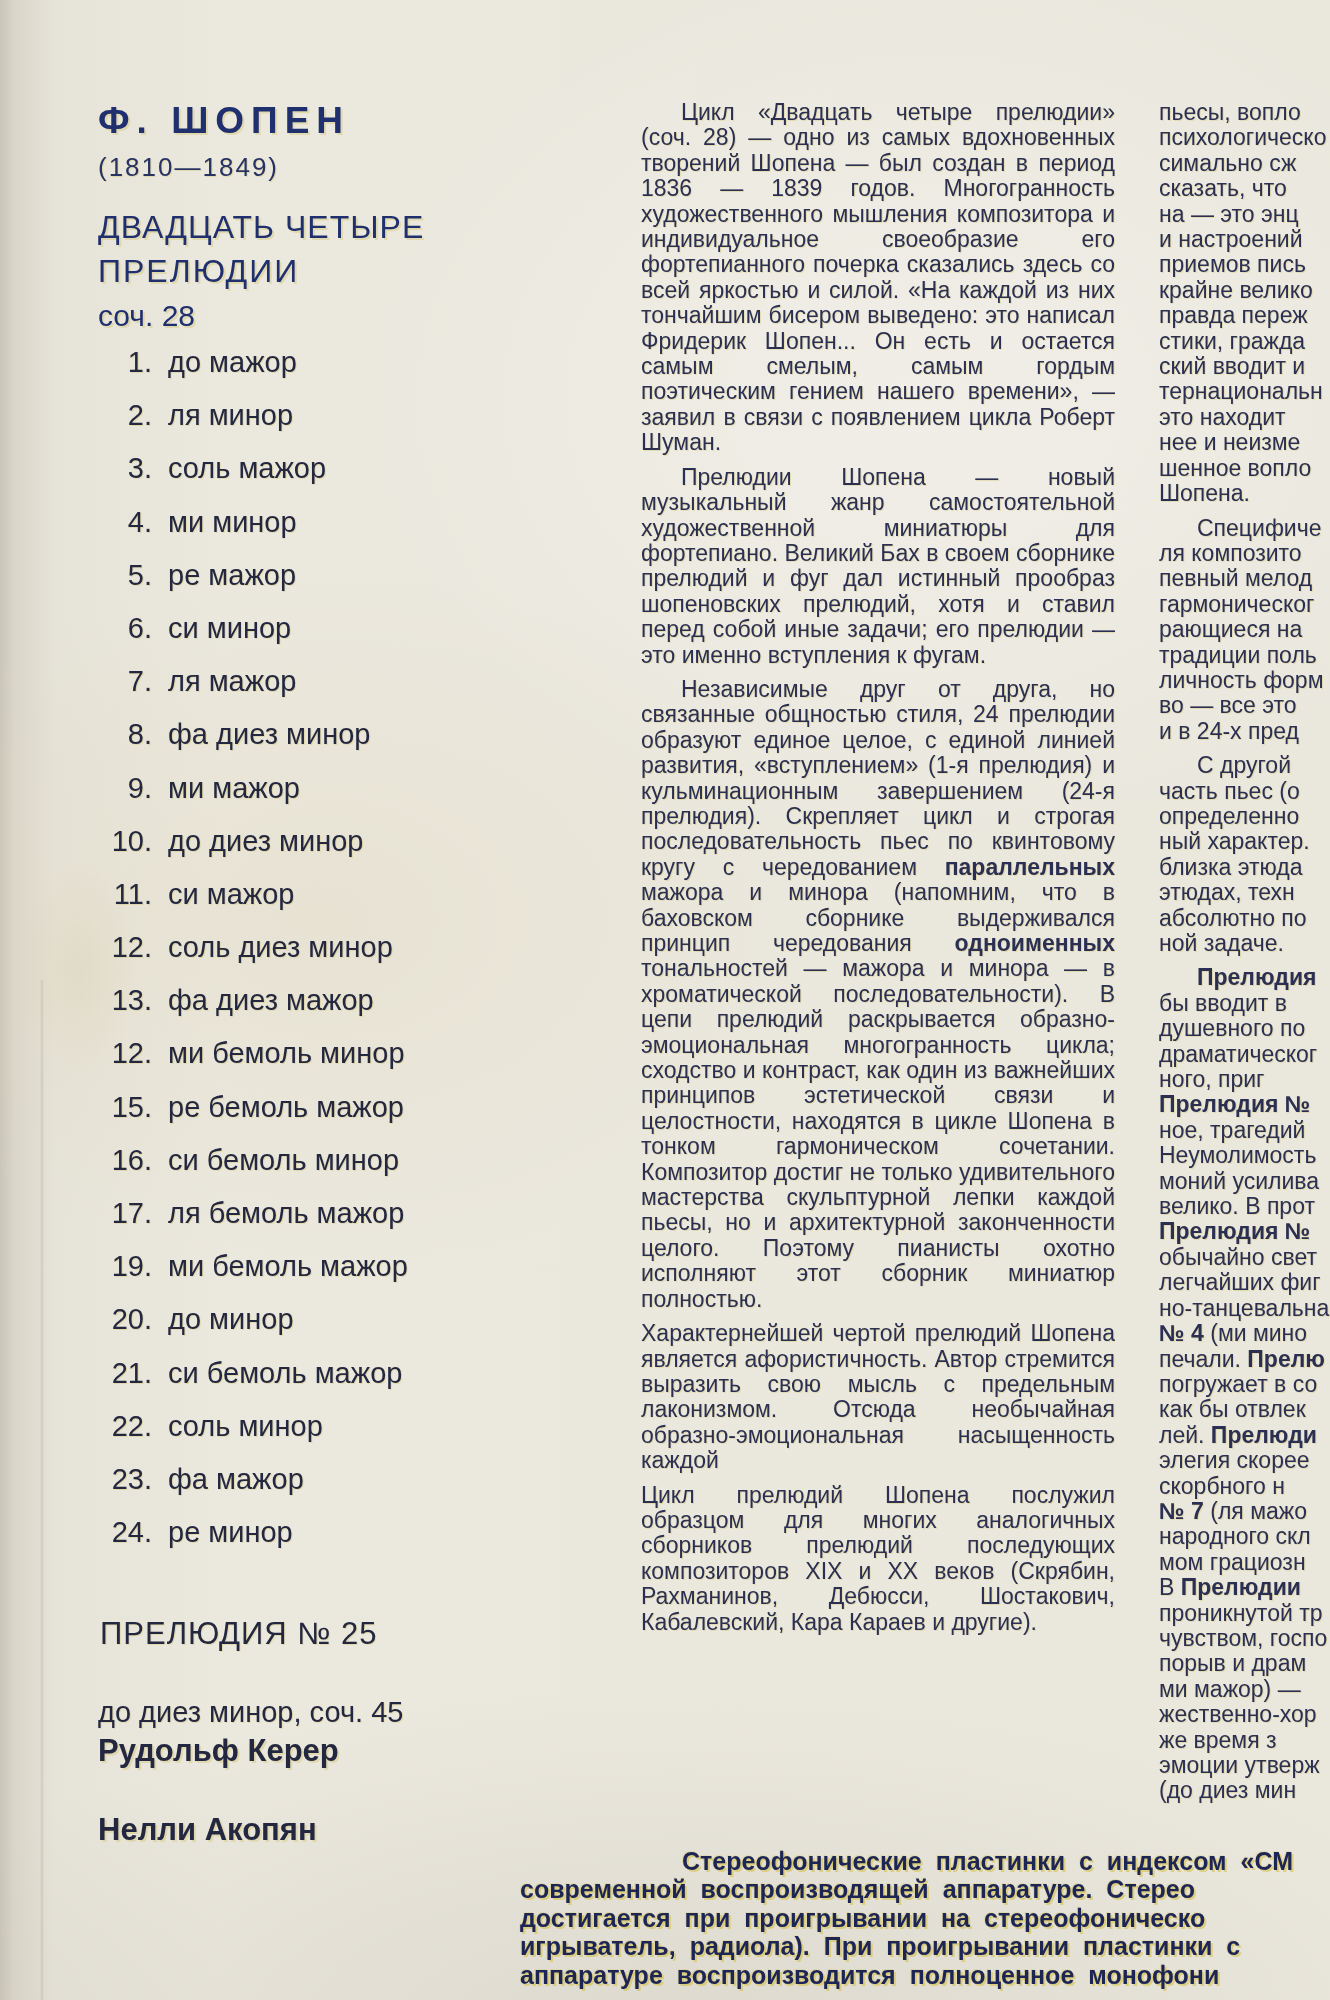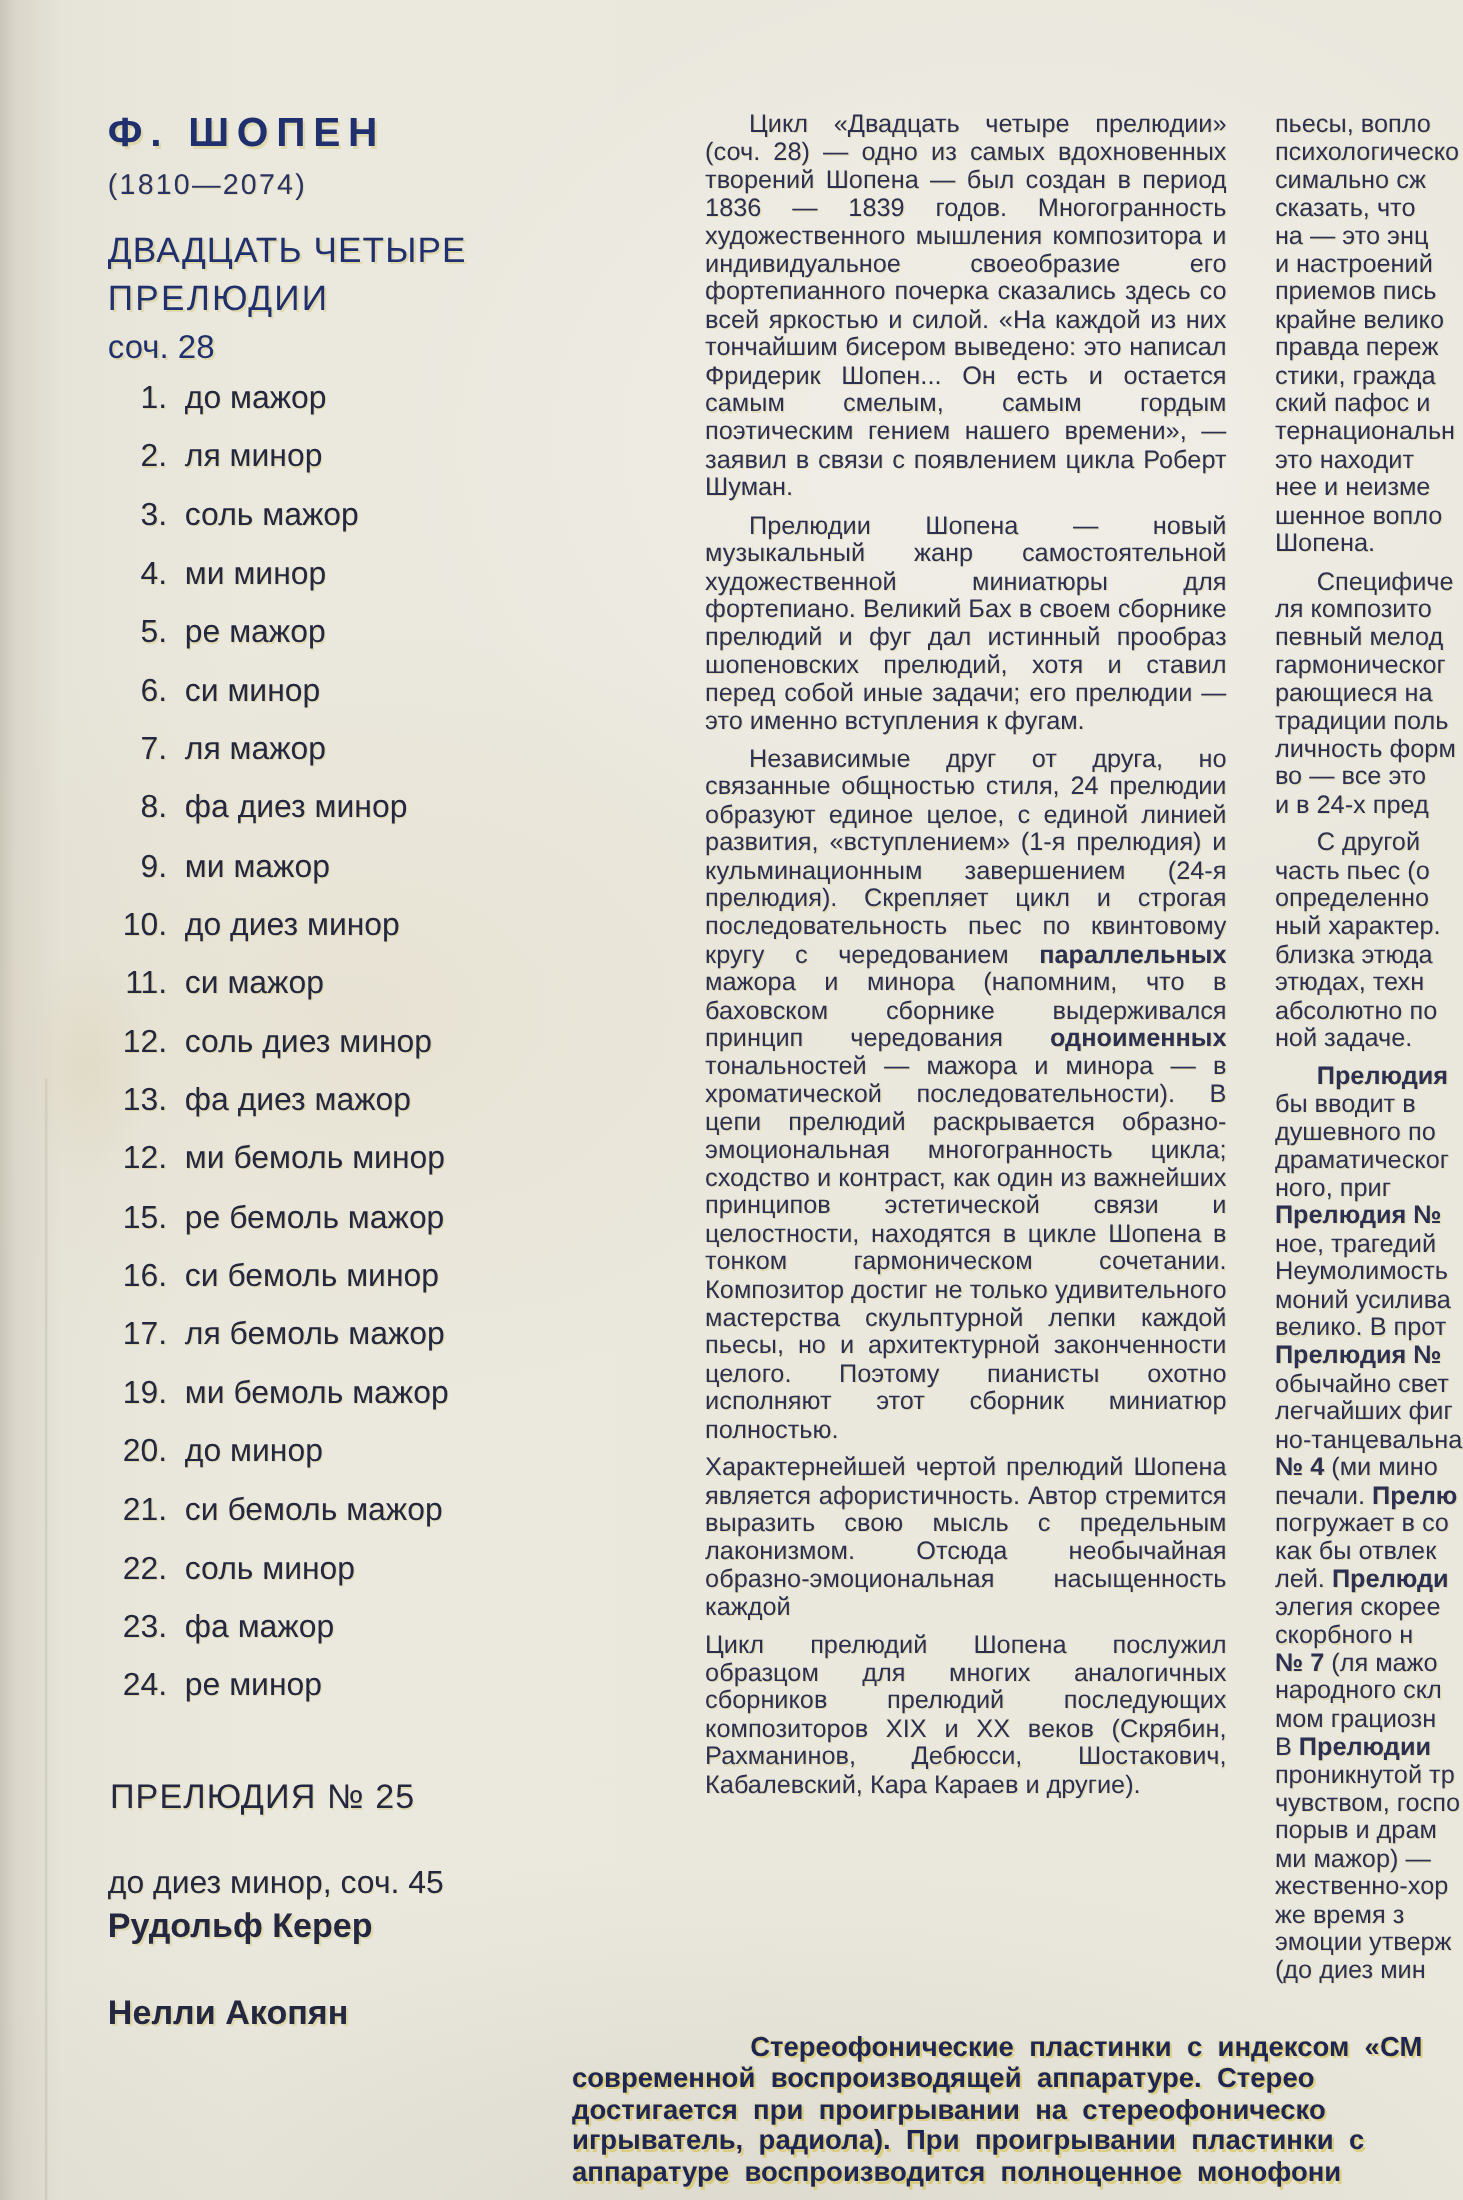--- a/index.html
+++ b/index.html
@@ -76,21 +76,21 @@
 </style>
 </head>
 <body>
 
 <div class="sleeve">
   <div class="crease"></div>
   <div class="smudge"></div>
 
   <div class="left-head">
     <div class="composer">Ф. ШОПЕН</div>
-    <div class="years">(1810—2074)</div>
+    <div class="years">(1810—1849)</div>
     <div class="t1">ДВАДЦАТЬ ЧЕТЫРЕ</div>
     <div class="t2">ПРЕЛЮДИИ</div>
     <div class="opus">соч. 28</div>
   </div>
 
   <div class="plist" id="prelude-list">
     <div class="pitem"><span class="pnum">1.</span><span class="pkey">до мажор</span></div>
 
     <div class="pitem"><span class="pnum">2.</span><span class="pkey">ля минор</span></div>
 
@@ -154,21 +154,21 @@
       <div class="rline"><span>пьесы, вопло</span></div>
       <div class="rline"><span>психологическо</span></div>
       <div class="rline"><span>симально сж</span></div>
       <div class="rline"><span>сказать, что</span></div>
       <div class="rline"><span>на — это энц</span></div>
       <div class="rline"><span>и настроений</span></div>
       <div class="rline"><span>приемов пись</span></div>
       <div class="rline"><span>крайне велико</span></div>
       <div class="rline"><span>правда переж</span></div>
       <div class="rline"><span>стики, гражда</span></div>
-      <div class="rline"><span>ский пафос и</span></div>
+      <div class="rline"><span>ский вводит и</span></div>
       <div class="rline"><span>тернациональн</span></div>
       <div class="rline"><span>это находит</span></div>
       <div class="rline"><span>нее и неизме</span></div>
       <div class="rline"><span>шенное вопло</span></div>
       <div class="rline"><span>Шопена.</span></div>
       <div class="rline ind gap"><span>Специфиче</span></div>
       <div class="rline"><span>ля композито</span></div>
       <div class="rline"><span>певный мелод</span></div>
       <div class="rline"><span>гармоническог</span></div>
       <div class="rline"><span>рающиеся на</span></div>

